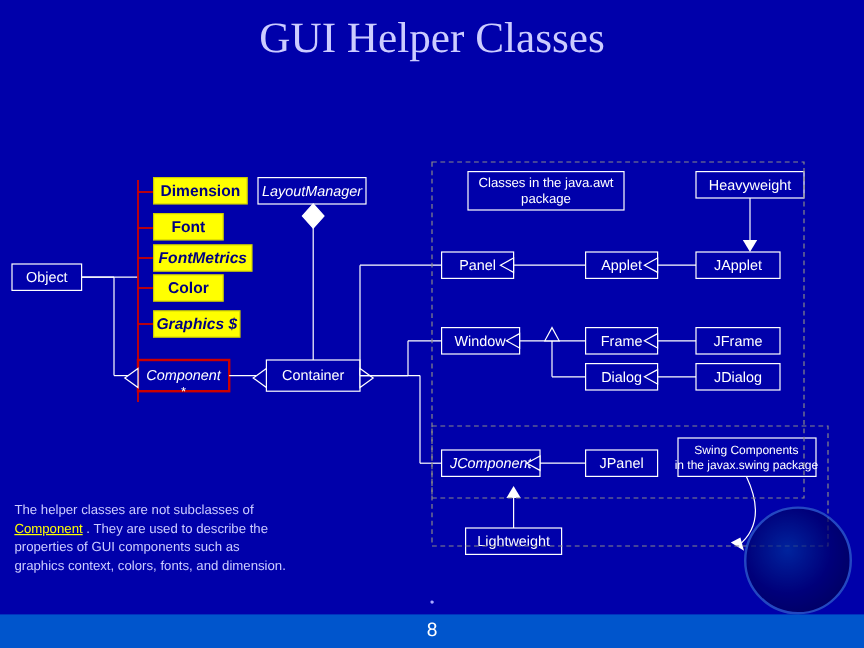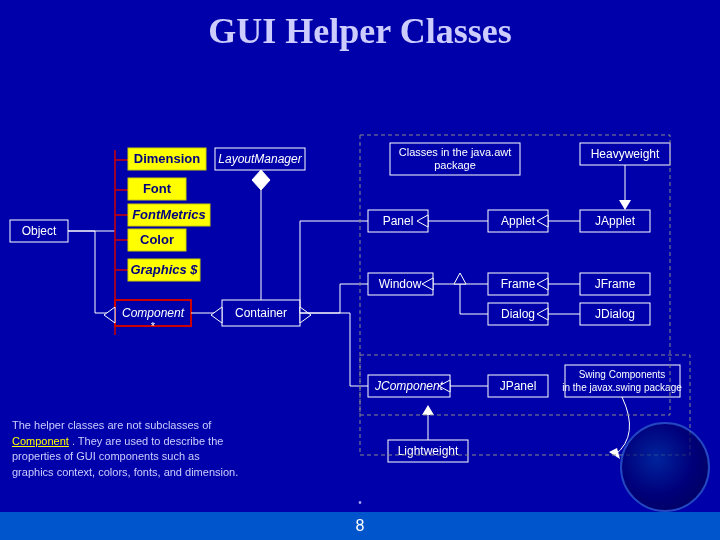--- a/index.html
+++ b/index.html
@@ -10,21 +10,21 @@
       font-family: Arial, sans-serif;
       color: white;
       position: relative;
       overflow: hidden;
     }
 
     
     .title {
       text-align: center;
       font-size: 36px;
-      font-weight: bold;
+      font-weight: normal;
       color: #ccccff;
       padding: 10px 0 6px 0;
       font-family: 'Times New Roman', serif;
     }
 
     .bottom-bar {
       position: absolute;
       bottom: 0;
       left: 0;
       width: 720px;

